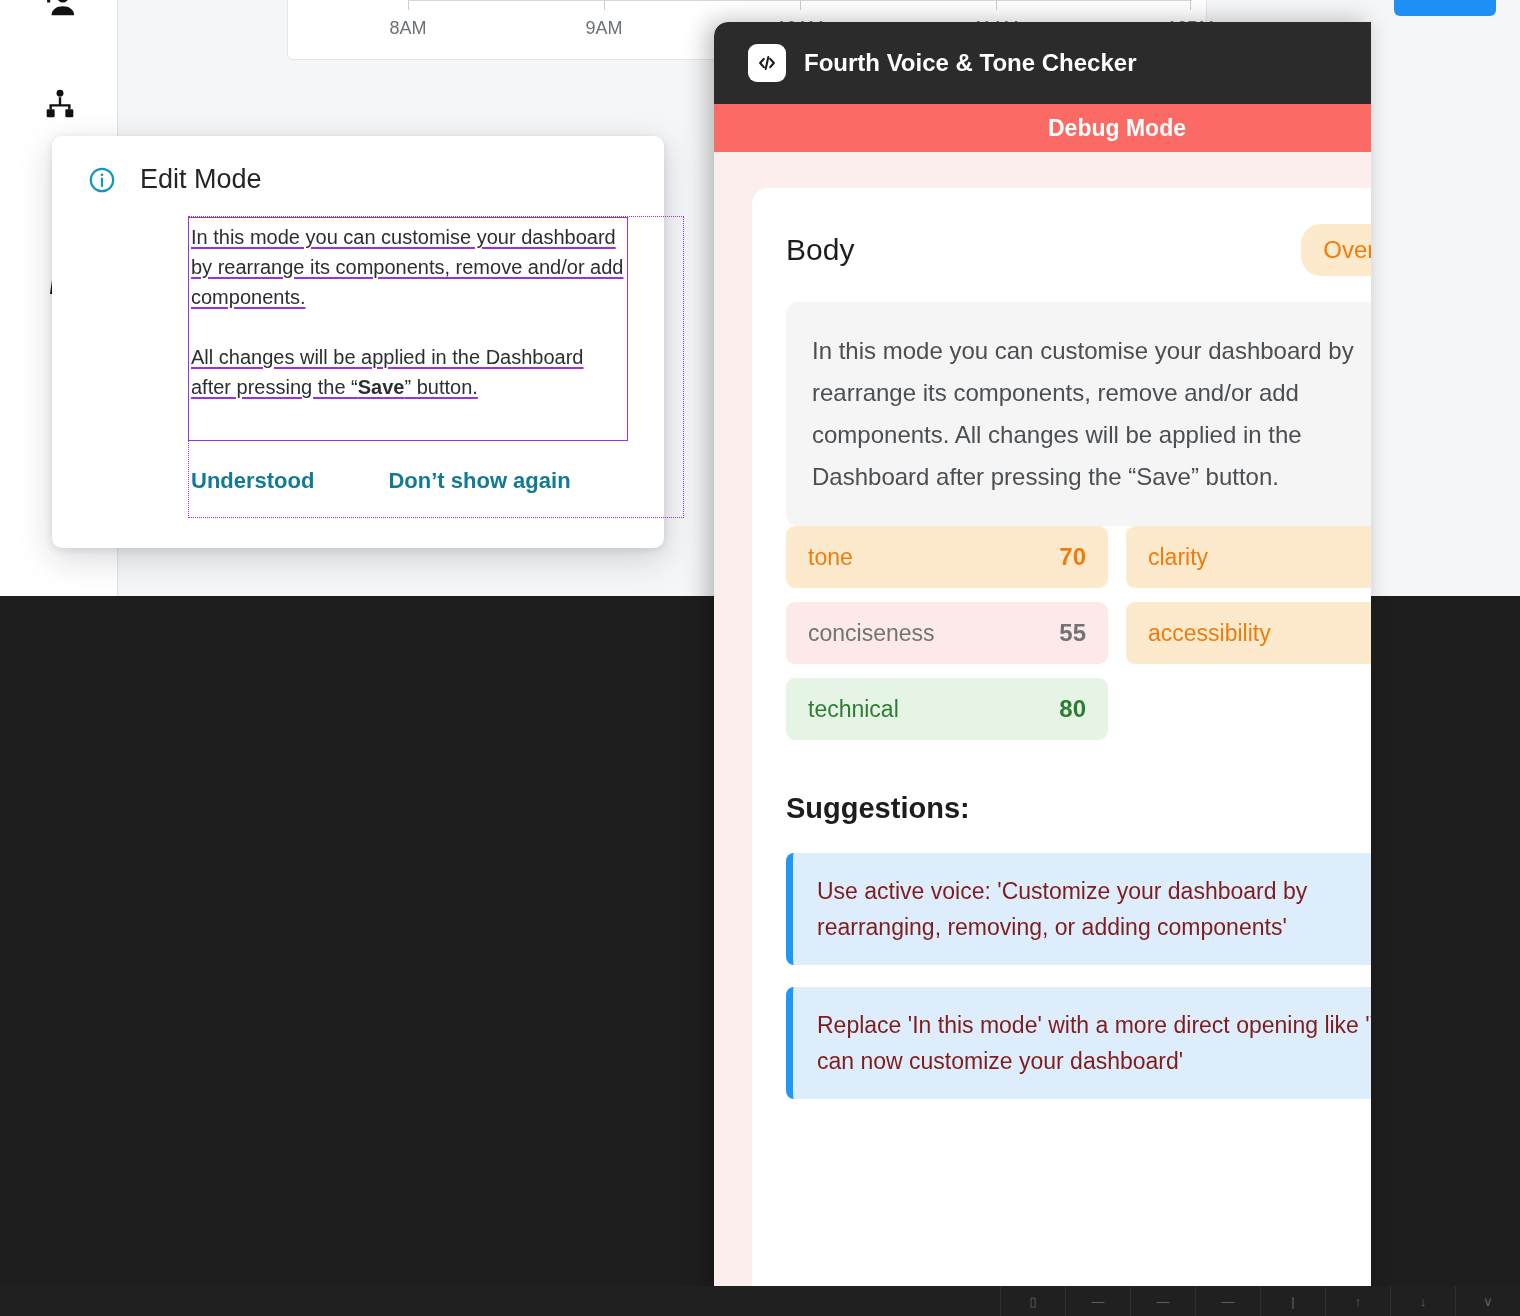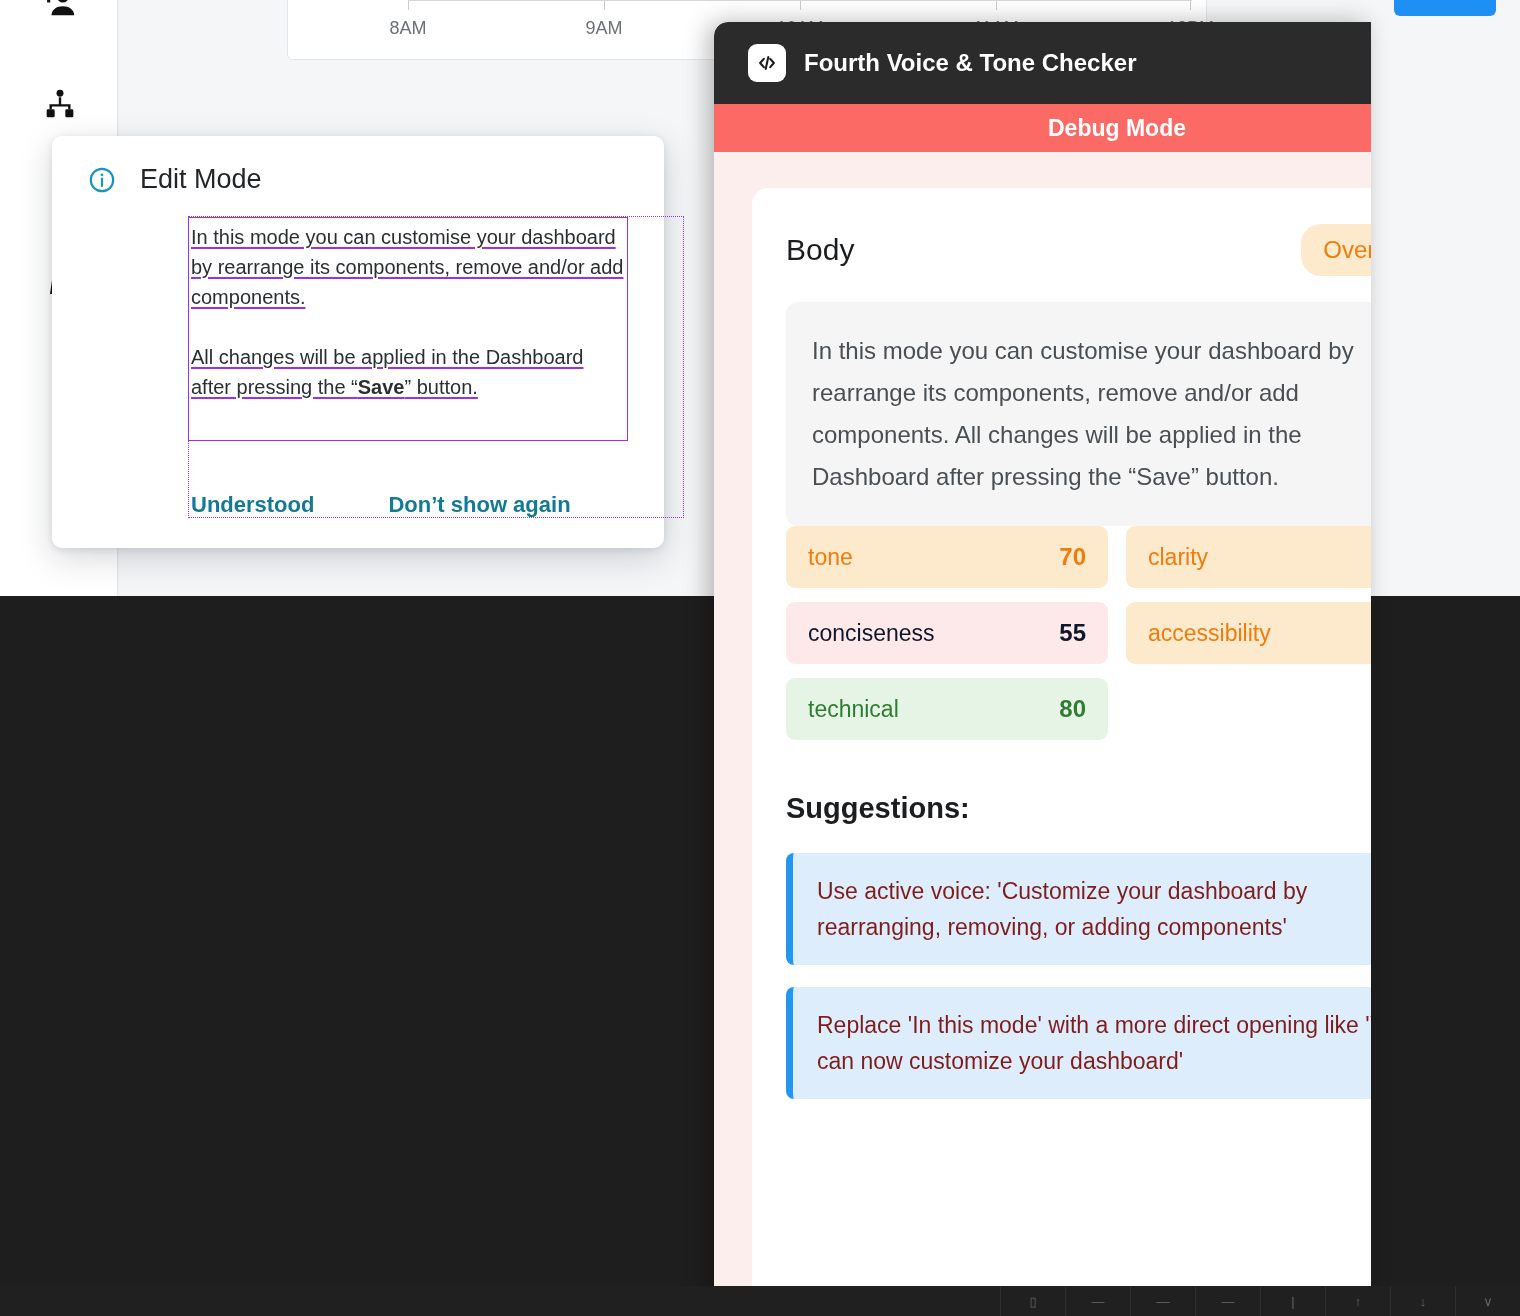--- a/index.html
+++ b/index.html
@@ -80,21 +80,21 @@
   .edit-paras {
     position:absolute; left:139px; top:86px; width:436px;
   }
   .edit-paras p {
     font-size:20px; line-height:30px; color:#2b2f33;
   }
   .edit-paras p span.u { text-decoration: underline; text-decoration-color:#9b30e8;
     text-decoration-thickness:1.5px; text-underline-offset:3px; }
   .edit-gap { height:30px; }
   .edit-actions {
-    position:absolute; left:139px; top:356px; width:420px;
+    position:absolute; left:139px; top:332px; width:420px;
     display:flex; gap:74px;
   }
   .edit-link { font-size:22px; color:#127a94; cursor:pointer; white-space:nowrap; }
   .edit-link.bold { font-weight:600; }
 
   
   .vt-panel {
     position:absolute; left:714px; top:22px; width:657px; height:1290px;
     background:#fdeeee; border-radius:14px 0 0 14px; overflow:hidden;
     box-shadow:-6px 0 24px rgba(0,0,0,.28);
@@ -135,21 +135,21 @@
     padding:28px 26px; font-size:24px; line-height:42px; color:#4a4f54;
   }
 
   .vt-metrics { display:grid; grid-template-columns:1fr 1fr; gap:14px 18px;text-align:center; }
   .chip {
     border-radius:9px; padding:17px 22px; display:flex; align-items:center;
     justify-content:space-between; font-size:23px;
   }
   .chip .v { font-weight:bold; font-size:24px; }
   .chip.orange { background:#fdeacd; color:#f07c0c; }
-  .chip.red    { background:#fde9e9; color:#0f172a; }
+  .chip.red    { background:#fde9e9; color:#737373; }
   .chip.green  { background:#e6f4e6; color:#2e7d32; }
 
   .vt-sugg-title { margin-top:52px; font-size:29px; font-weight:bold; color:#1b1d1f; }
   .vt-sugg-list { margin-top:28px; display:flex; flex-direction:column; gap:22px; }
   .sugg {
     background:#deedfb; border-left:7px solid #2196f3; border-radius:8px;
     padding:20px 24px; font-size:23px; line-height:36px; color:#7f1d1d;
   }
 
   

